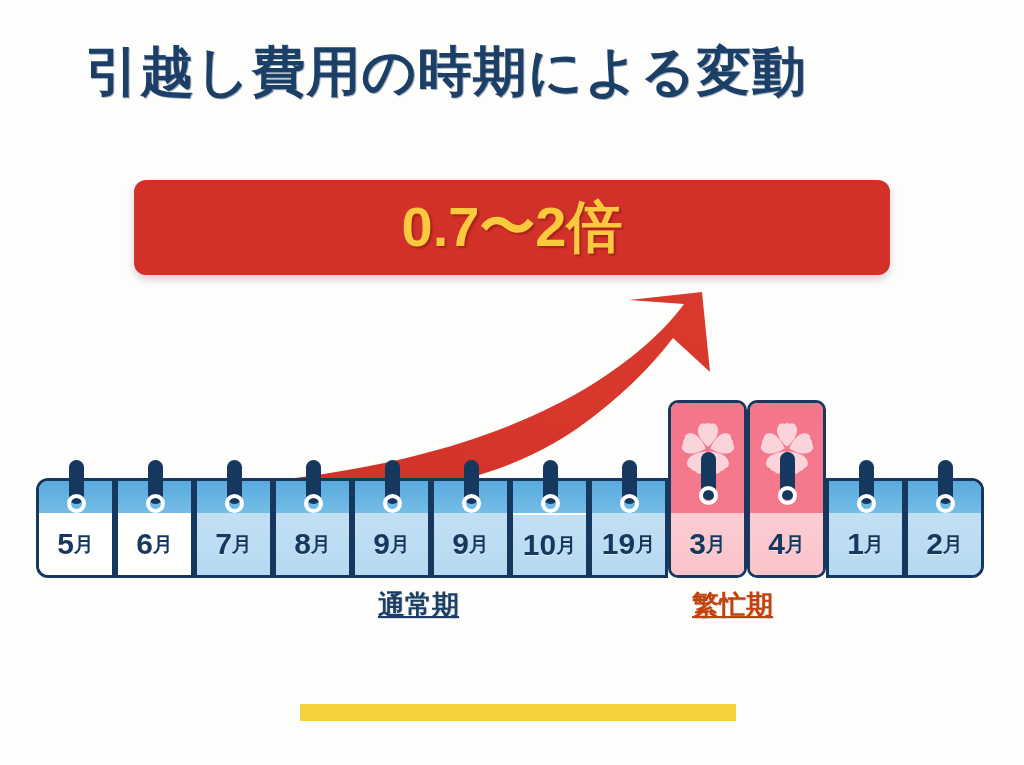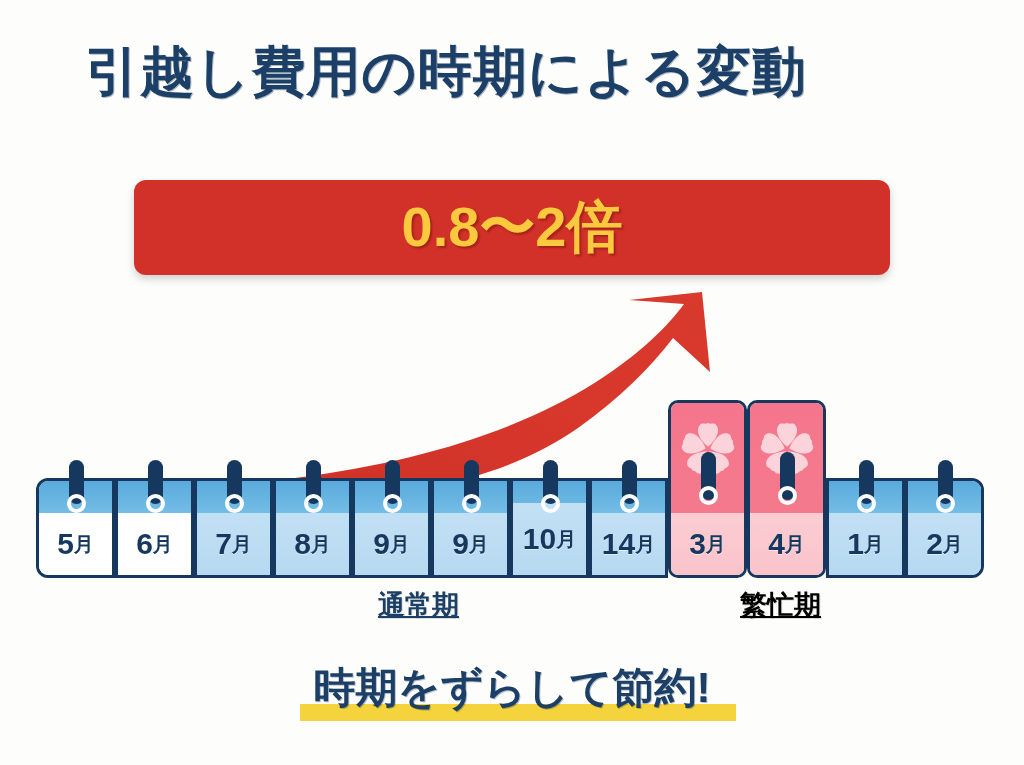--- a/index.html
+++ b/index.html
@@ -106,21 +106,21 @@
 
   
   .period-label{
     position:absolute;
     font-size:27px; font-weight:bold;
     white-space:nowrap;
     text-shadow:1px 1px 0 rgba(0,0,0,.12);
     text-decoration:underline;
   }
   #label-normal{ left:378px; top:587px; color:#1b3f66; }
-  #label-busy  { left:692px; top:587px; color:#000000;margin-left:48px; }
+  #label-busy  { left:692px; top:587px; color:#c2410c; }
 
   
   #footer-wrap{
     position:absolute; left:0; top:660px; width:1024px; height:70px;
   }
   #footer-highlight{
     position:absolute; left:300px; top:44px;
     width:436px; height:17px;
     background:#f5d33c;
   }
@@ -132,21 +132,21 @@
     text-shadow:1px 1px 0 rgba(20,50,85,.3);
     white-space:nowrap;
   }
 </style>
 </head>
 <body>
 
 <div id="page-title">引越し費用の時期による変動</div>
 
 <div id="banner">
-  <span class="bn-yellow">0.8〜2倍</span>
+  <span class="bn-yellow">0.7〜2倍</span>
 </div>
 
 <svg id="growth-arrow" viewBox="0 0 1024 765" xmlns="http://www.w3.org/2000/svg" aria-hidden="true">
   <defs>
     <linearGradient id="arrowGrad" x1="0" y1="1" x2="1" y2="0">
       <stop offset="0%" stop-color="#cf3228"></stop>
       <stop offset="55%" stop-color="#d8372b"></stop>
       <stop offset="100%" stop-color="#d83a2d"></stop>
     </linearGradient>
   </defs>
@@ -212,31 +212,31 @@
       <div class="cell-head" style="height: 32px;"></div>
       <div class="cell-body" style="height: 62px;">
         <span class="m-num">9</span>
         <span class="m-kanji">月</span>
       </div>
     </div>
     <div class="ring" style="left: 427.5px; top: 64px; height: 44px;"></div>
     <div class="ring-hole" style="left: 425.5px; top: 98px;"></div>
     <div class="cal-cell tone-blue" style="left: 474px; height: 100px;">
       <div class="cell-head" style="height: 32px;"></div>
-      <div class="cell-body" style="height: 72px;">
+      <div class="cell-body" style="height: 60px;">
         <span class="m-num">10</span>
         <span class="m-kanji">月</span>
       </div>
     </div>
     <div class="ring" style="left: 506.5px; top: 64px; height: 44px;"></div>
     <div class="ring-hole" style="left: 504.5px; top: 98px;"></div>
     <div class="cal-cell tone-blue" style="left: 553px; height: 100px;">
       <div class="cell-head" style="height: 32px;"></div>
       <div class="cell-body" style="height: 62px;">
-        <span class="m-num">14</span>
+        <span class="m-num">19</span>
         <span class="m-kanji">月</span>
       </div>
     </div>
     <div class="ring" style="left: 585.5px; top: 64px; height: 44px;"></div>
     <div class="ring-hole" style="left: 583.5px; top: 98px;"></div>
     <div class="cal-cell tone-pink busy" style="left: 632px; height: 178px;">
       <div class="cell-head" style="height: 110px;"></div>
       <div class="cell-body" style="height: 62px;">
         <span class="m-num">3</span>
         <span class="m-kanji">月</span>
@@ -289,14 +289,13 @@
     </div>
     <div class="ring" style="left: 901.5px; top: 64px; height: 44px;"></div>
     <div class="ring-hole" style="left: 899.5px; top: 98px;"></div>
   </div>
 
 <div class="period-label" id="label-normal">通常期</div>
 <div class="period-label" id="label-busy">繁忙期</div>
 
 <div id="footer-wrap">
   <div id="footer-highlight"></div>
-  <div id="footer-text">時期をずらして節約!</div>
 </div>
 
 </body></html>

